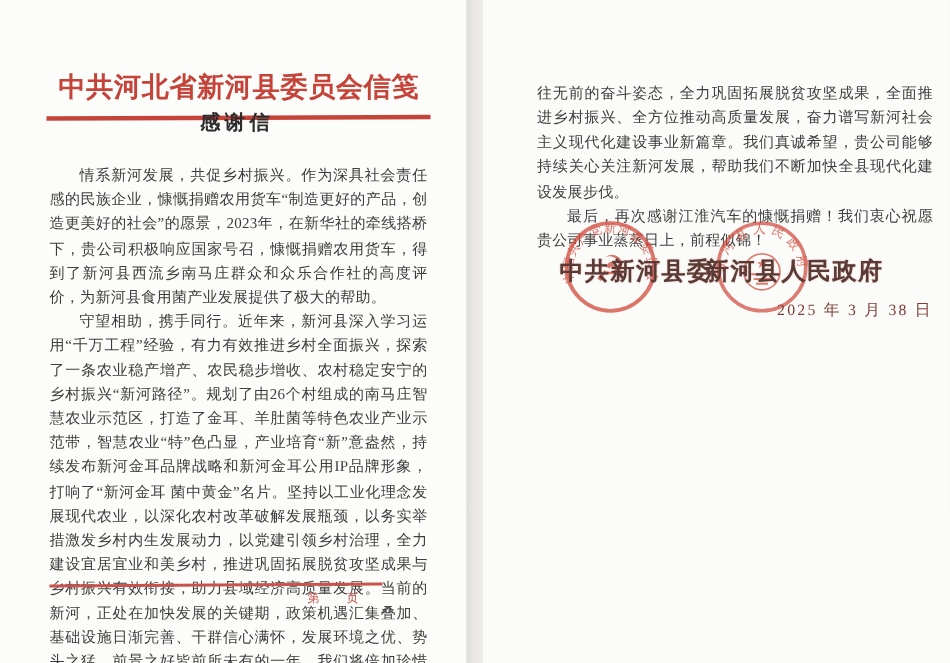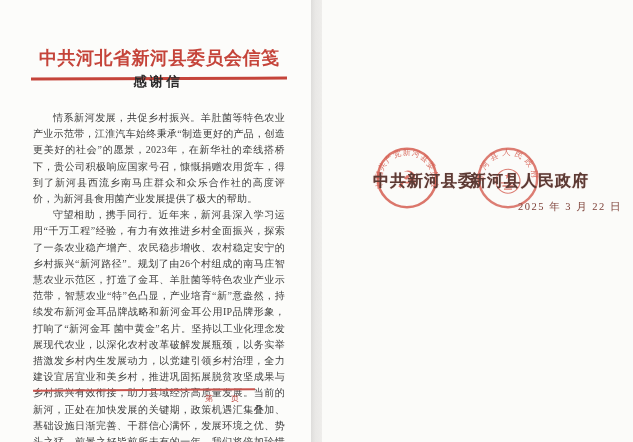--- a/index.html
+++ b/index.html
@@ -61,32 +61,36 @@
 <body>
 
 <div class="stage">
 
   <div class="page page-left">
     <div class="letterhead">中共河北省新河县委员会信笺</div>
     <div class="letterhead-underline"></div>
     <div class="doc-title">感谢信</div>
 
     <div class="body-block body-left">
-      <p class="p-indent">情系新河发展，共促乡村振兴。羊肚菌等特色农业产业示范带，江淮汽车始终秉承“制造更好的产品，创造更美好的社会”的愿景，2023年，在新华社的牵线搭桥下，贵公司积极响应国家号召，慷慨捐赠农用货车，得到了新河县西流乡南马庄群众和众乐合作社的高度评价，为新河县食用菌产业发展提供了极大的帮助。</p>
+      <p class="p-indent">情系新河发展，共促乡村振兴。作为深具社会责任感的民族企业，慷慨捐赠农用货车“制造更好的产品，创造更美好的社会”的愿景，2023年，在新华社的牵线搭桥下，贵公司积极响应国家号召，慷慨捐赠农用货车，得到了新河县西流乡南马庄群众和众乐合作社的高度评价，为新河县食用菌产业发展提供了极大的帮助。</p>
       <p class="p-indent">守望相助，携手同行。近年来，新河县深入学习运用“千万工程”经验，有力有效推进乡村全面振兴，探索了一条农业稳产增产、农民稳步增收、农村稳定安宁的乡村振兴“新河路径”。规划了由26个村组成的南马庄智慧农业示范区，打造了金耳、羊肚菌等特色农业产业示范带，智慧农业“特”色凸显，产业培育“新”意盎然，持续发布新河金耳品牌战略和新河金耳公用IP品牌形象，打响了“新河金耳 菌中黄金”名片。坚持以工业化理念发展现代农业，以深化农村改革破解发展瓶颈，以务实举措激发乡村内生发展动力，以党建引领乡村治理，全力建设宜居宜业和美乡村，推进巩固拓展脱贫攻坚成果与乡村振兴有效衔接，助力县域经济高质量发展。当前的新河，正处在加快发展的关键期，政策机遇汇集叠加、基础设施日渐完善、干群信心满怀，发展环境之优、势头之猛、前景之好皆前所未有的一年，我们将倍加珍惜在携手奋进中结下的深厚友谊，以永不懈怠的精神状态，一</p>
     </div>
 
     <div class="footer-line"></div>
     <span class="footer-label l1">第</span>
     <span class="footer-label l2">页</span>
   </div>
 
   <div class="page-gap"></div>
 
   <div class="page page-right">
+    <div class="body-block body-right">
+      <p>往无前的奋斗姿态，全力巩固拓展脱贫攻坚成果，全面推进乡村振兴、全方位推动高质量发展，奋力谱写新河社会主义现代化建设事业新篇章。我们真诚希望，贵公司能够持续关心关注新河发展，帮助我们不断加快全县现代化建设发展步伐。</p>
+      <p class="p-indent">最后，再次感谢江淮汽车的慷慨捐赠！我们衷心祝愿贵公司事业蒸蒸日上，前程似锦！</p>
+    </div>
 
     <svg class="seal seal-party" width="66" height="64" viewBox="0 0 80 80">
       <circle cx="40" cy="40" r="36.5" fill="none" stroke="#d0493b" stroke-width="3.2" opacity="0.85"></circle>
       <path id="arc-party" d="M 10 54 A 32 32 0 1 1 70 54" fill="none"></path>
       <text font-size="10" fill="#d0493b" letter-spacing="1" opacity="0.9">
         <textPath href="#arc-party" startOffset="50%" text-anchor="middle">中国共产党新河县委员会</textPath>
       </text>
       <text x="40" y="52" font-size="30" fill="#d0493b" text-anchor="middle" opacity="0.85">☭</text>
     </svg>
     <div class="seal-overlay o1">中共新河县委</div>
@@ -98,16 +102,16 @@
         <textPath href="#arc-gov" startOffset="50%" text-anchor="middle">新河县人民政府</textPath>
       </text>
       <g opacity="0.8">
         <circle cx="40" cy="44" r="15" fill="none" stroke="#d0493b" stroke-width="1.4"></circle>
         <text x="40" y="41" font-size="11" fill="#d0493b" text-anchor="middle">★</text>
         <path d="M31 46 h18 M33 50 h14 M35 54 h10" stroke="#d0493b" stroke-width="1.6" fill="none"></path>
       </g>
     </svg>
     <div class="seal-overlay o2">新河县人民政府</div>
 
-    <div class="date-line">2025 年 3 月 22 日</div>
+    <div class="date-line">2025 年 3 月 38 日</div>
   </div>
 
 </div>
 
 </body></html>

